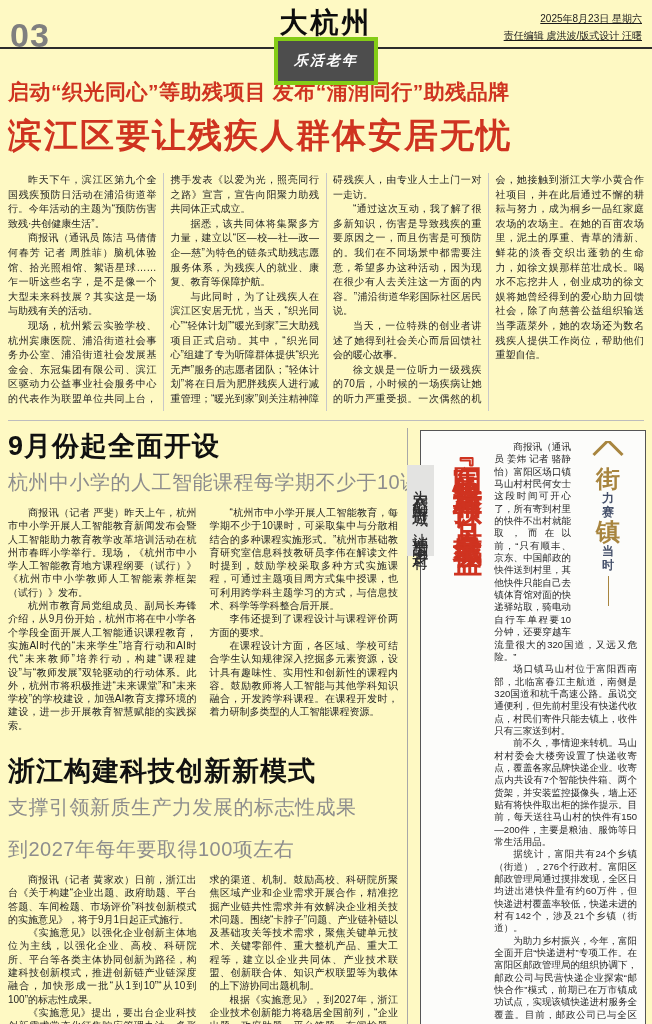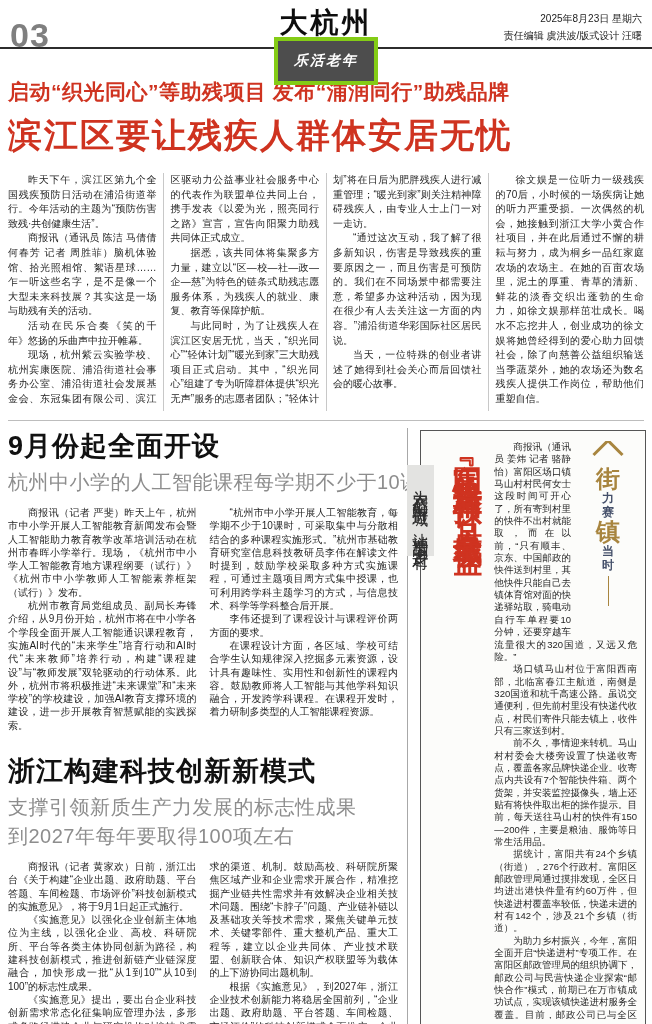--- a/index.html
+++ b/index.html
@@ -1,26 +1,26 @@
 <!DOCTYPE html>
 <html><head>
 <meta charset="utf-8">
 <style>
   * { margin:0; padding:0; box-sizing:border-box; }
   html,body { background:#e8e8e6; }
   .page {
-    width:652px; height:1024px; margin:0 auto; background:#ffffff;
+    width:652px; height:1024px; margin:0 auto; background:#fef9c3;
     font-family:"Liberation Sans","DejaVu Sans",sans-serif; color:#222;
     position:relative; overflow:hidden;
   }
   
   .header { position:relative; height:62px; }
   .page-num { position:absolute; left:10px; top:16px; font-size:34px; font-weight:bold; color:#7f7f7f; letter-spacing:1px; }
   .section-title { position:absolute; left:50%; transform:translateX(-50%); top:4px; font-size:28px; font-weight:bold; font-family:"Liberation Serif","DejaVu Serif",serif; color:#0d0d0d; letter-spacing:3px; white-space:nowrap; }
-  .date-block { position:absolute; right:10px; top:10px; text-align:right; font-size:10px; color:#1a1a1a; line-height:1.7; }
+  .date-block { position:absolute; right:10px; top:10px; text-align:right; font-size:10px; color:#1a1a1a; line-height:1.7;text-decoration:underline; }
   .header-rule { position:absolute; top:47px; left:0; right:0; height:2px; background:#2c2c2c; }
   .masthead-logo {
     position:absolute; top:37px; left:50%; transform:translateX(-50%);
     background:#4d4d4d; color:#fff; padding:11px 16px; font-size:14px; font-weight:bold;
     font-style:italic; font-family:"DejaVu Serif","Liberation Serif",serif; letter-spacing:2px;
     border:4px solid #84cc16; white-space:nowrap;
   }
   
   .lead-head { padding:16px 8px 4px 8px; }
   .kicker { font-size:21px; font-weight:bold; letter-spacing:0.5px; white-space:nowrap; }
@@ -88,21 +88,20 @@
   </div>
 
   <div class="lead-head">
     <div class="kicker" style="color:#cf3320">启动“织光同心”等助残项目  发布“浦润同行”助残品牌</div>
     <div class="headline" style="color:#cf3320">滨江区要让残疾人群体安居无忧</div>
   </div>
 
   <div class="lead-body">
     <p>昨天下午，滨江区第九个全国残疾预防日活动在浦沿街道举行。今年活动的主题为“预防伤害致残·共创健康生活”。</p>
     <p>商报讯（通讯员 陈洁 马倩倩 何春芳 记者 周胜菲）脑机体验馆、拾光照相馆、絮语星球……乍一听这些名字，是不是像一个大型未来科技展？其实这是一场与助残有关的活动。</p>
-    <p>活动在民乐合奏《笑的千年》悠扬的乐曲声中拉开帷幕。</p>
     <p>现场，杭州紫云实验学校、杭州宾康医院、浦沿街道社会事务办公室、浦沿街道社会发展基金会、东冠集团有限公司、滨江区驱动力公益事业社会服务中心的代表作为联盟单位共同上台，携手发表《以爱为光，照亮同行之路》宣言，宣告向阳聚力助残共同体正式成立。</p>
     <p>据悉，该共同体将集聚多方力量，建立以“区—校—社—政—企—慈”为特色的链条式助残志愿服务体系，为残疾人的就业、康复、教育等保障护航。</p>
     <p>与此同时，为了让残疾人在滨江区安居无忧，当天，“织光同心”“轻体计划”“暖光到家”三大助残项目正式启动。其中，“织光同心”组建了专为听障群体提供“织光无声”服务的志愿者团队；“轻体计划”将在日后为肥胖残疾人进行减重管理；“暖光到家”则关注精神障碍残疾人，由专业人士上门一对一走访。</p>
     <p>“通过这次互动，我了解了很多新知识，伤害是导致残疾的重要原因之一，而且伤害是可预防的。我们在不同场景中都需要注意，希望多办这种活动，因为现在很少有人去关注这一方面的内容。”浦沿街道华彩国际社区居民说。</p>
     <p>当天，一位特殊的创业者讲述了她得到社会关心而后回馈社会的暖心故事。</p>
     <p>徐文娱是一位听力一级残疾的70后，小时候的一场疾病让她的听力严重受损。一次偶然的机会，她接触到浙江大学小黄合作社项目，并在此后通过不懈的耕耘与努力，成为桐乡一品红家庭农场的农场主。在她的百亩农场里，泥土的厚重、青草的清新、鲜花的淡香交织出蓬勃的生命力，如徐文娱那样茁壮成长。喝水不忘挖井人，创业成功的徐文娱将她曾经得到的爱心助力回馈社会，除了向慈善公益组织输送当季蔬菜外，她的农场还为数名残疾人提供工作岗位，帮助他们重塑自信。</p>
 
   </div>
 
   <div class="page-divider"></div>
@@ -120,21 +119,21 @@
           <p>“杭州市中小学开展人工智能教育，每学期不少于10课时，可采取集中与分散相结合的多种课程实施形式。”杭州市基础教育研究室信息科技教研员李伟在解读文件时提到，鼓励学校采取多种方式实施课程，可通过主题项目周方式集中授课，也可利用跨学科主题学习的方式，与信息技术、科学等学科整合后开展。</p>
           <p>李伟还提到了课程设计与课程评价两方面的要求。</p>
           <p>在课程设计方面，各区域、学校可结合学生认知规律深入挖掘多元素资源，设计具有趣味性、实用性和创新性的课程内容。鼓励教师将人工智能与其他学科知识融合，开发跨学科课程。在课程开发时，着力研制多类型的人工智能课程资源。</p>
 
         </div>
       </div>
 
       <div class="tech-article">
         <div class="h2-black">浙江构建科技创新新模式</div>
         <div class="h3-gray">支撑引领新质生产力发展的标志性成果</div>
-        <div class="h3-gray" style="margin-top:2px">到2027年每年要取得100项左右</div>
+        <div class="h3-gray" style="margin-top:15px">到2027年每年要取得100项左右</div>
         <div class="two-col tech-body">
           <p>商报讯（记者 黄家欢）日前，浙江出台《关于构建“企业出题、政府助题、平台答题、车间检题、市场评价”科技创新模式的实施意见》，将于9月1日起正式施行。</p>
           <p>《实施意见》以强化企业创新主体地位为主线，以强化企业、高校、科研院所、平台等各类主体协同创新为路径，构建科技创新模式，推进创新链产业链深度融合，加快形成一批“从1到10”“从10到100”的标志性成果。</p>
           <p>《实施意见》提出，要出台企业科技创新需求常态化征集响应管理办法，多形式多路径搭建企业与研究机构对接技术需求的渠道、机制。鼓励高校、科研院所聚焦区域产业和企业需求开展合作，精准挖掘产业链共性需求并有效解决企业相关技术问题。围绕“卡脖子”问题、产业链补链以及基础攻关等技术需求，聚焦关键单元技术、关键零部件、重大整机产品、重大工程等，建立以企业共同体、产业技术联盟、创新联合体、知识产权联盟等为载体的上下游协同出题机制。</p>
           <p>根据《实施意见》，到2027年，浙江企业技术创新能力将稳居全国前列，“企业出题、政府助题、平台答题、车间检题、市场评价”的科技创新模式全面推广，企业在各类科技活动中的主体作用明显增强，规模以上工业企业中与高校、科研院所、上下游企业等开展创新合作的比例超过50%，企业牵头或参与的省重大科技计划项目占比不低于80%，其中企业主导（排名前三）的占比不低于70%，每年取得100项左右支撑引领新质生产力发展的标志性成果。</p>
         </div>
       </div>
     </div>
 
     <div class="feature-box">

